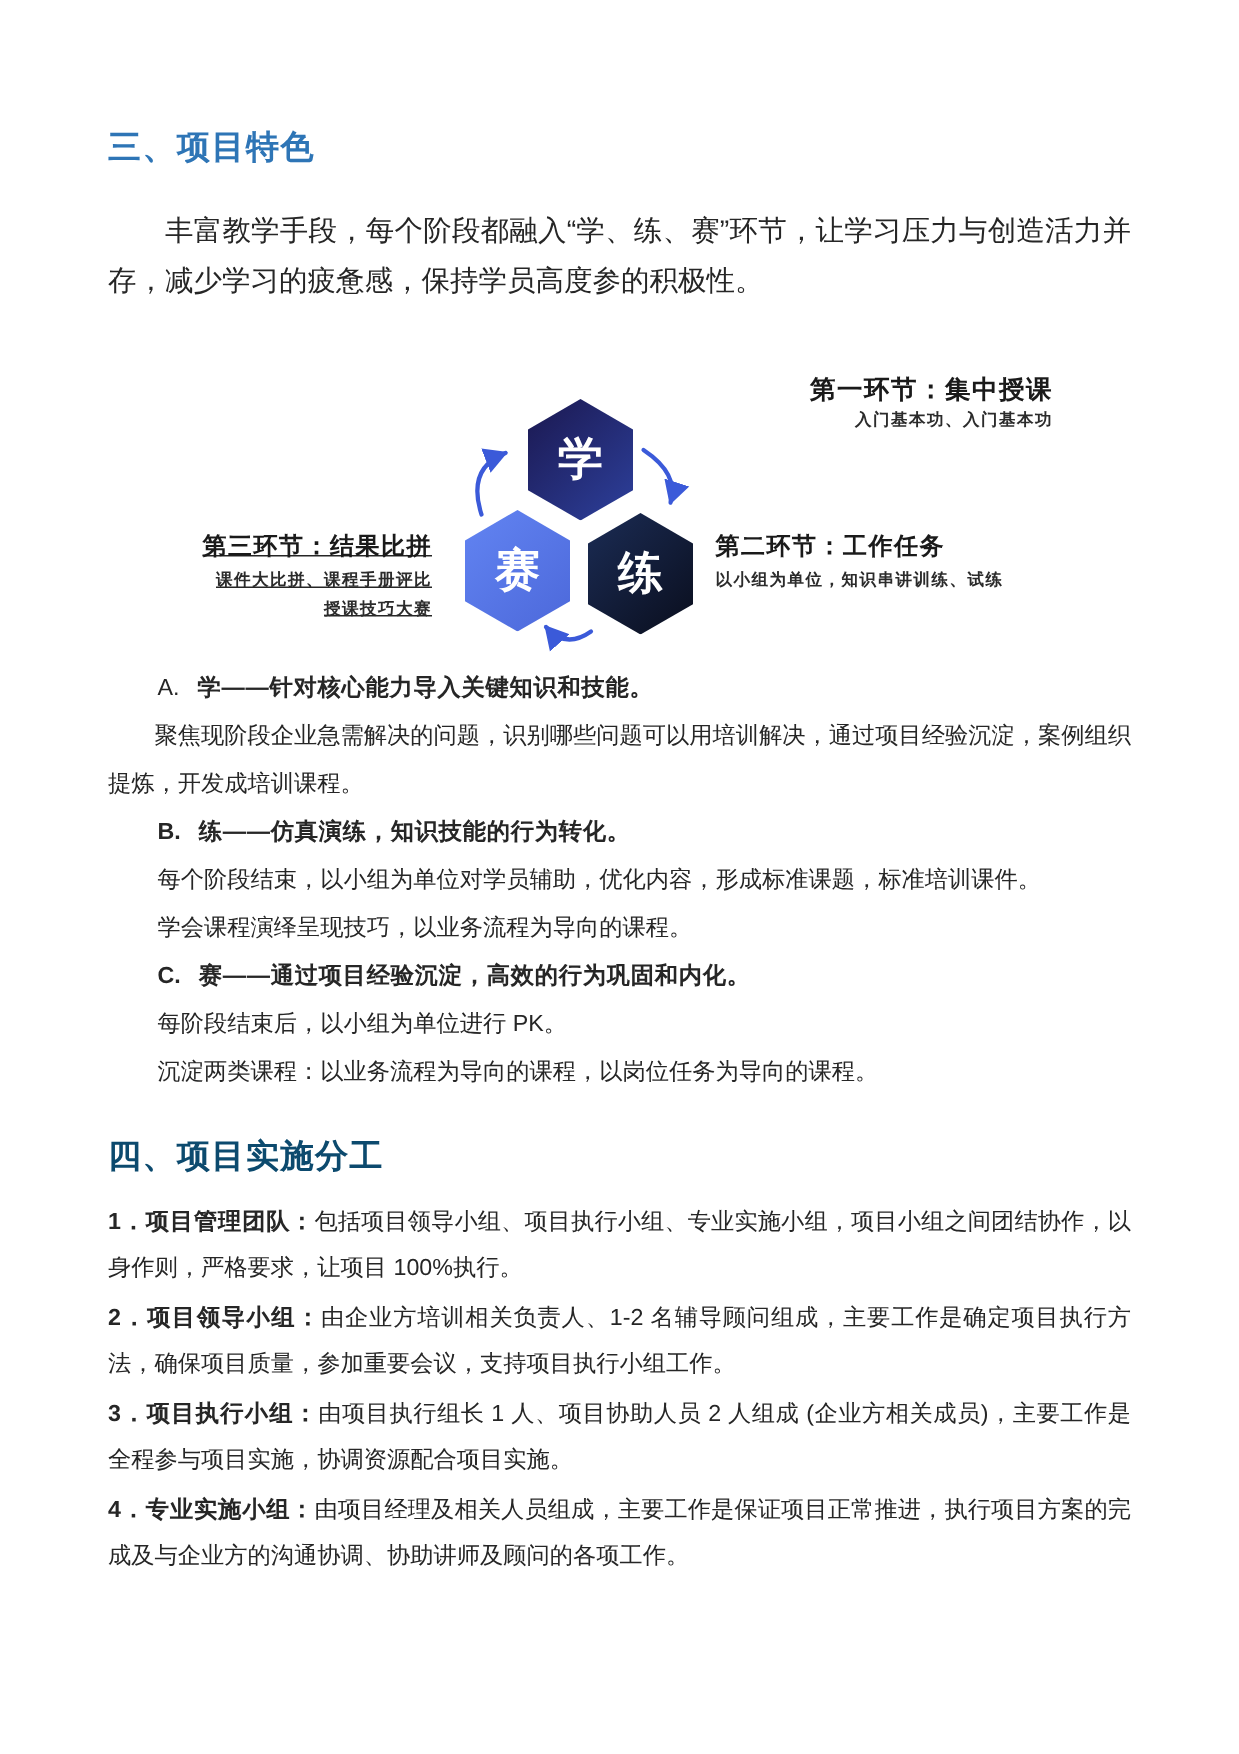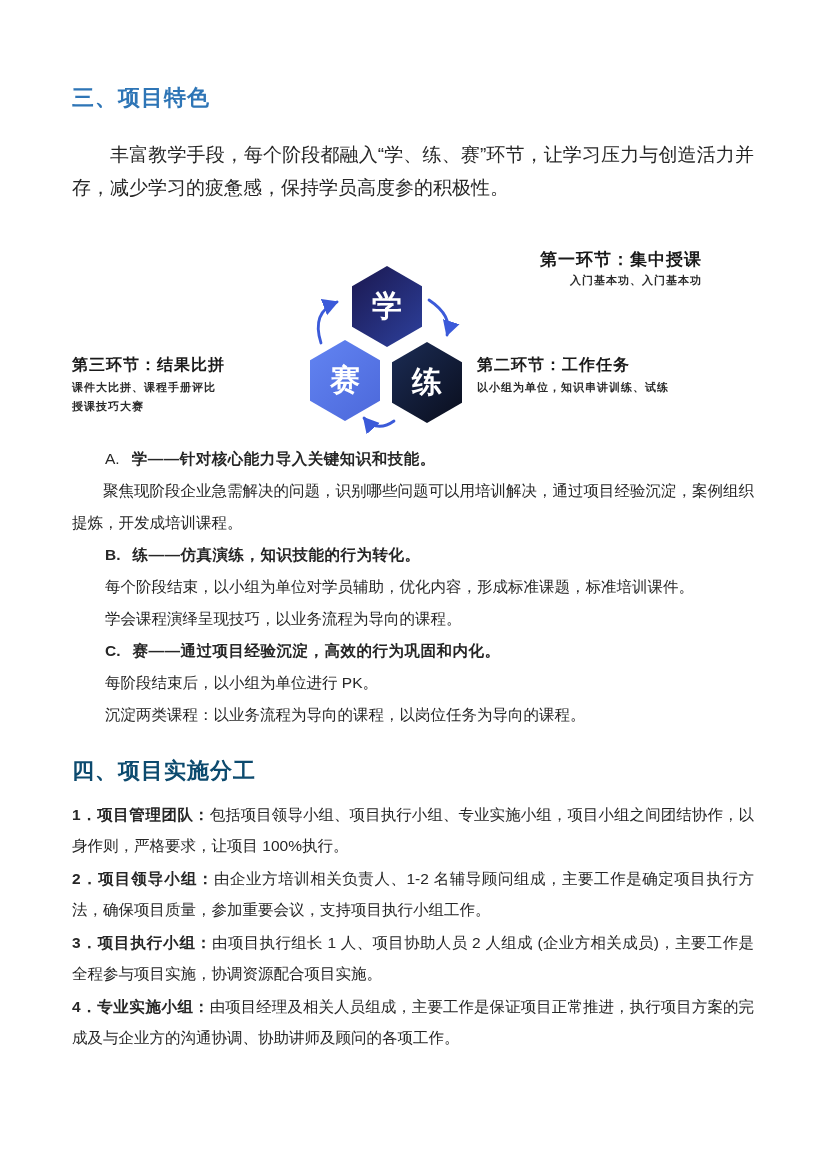--- a/index.html
+++ b/index.html
@@ -25,21 +25,21 @@
     text-align: justify; text-indent: 2em;
   }
 
   
   .diagram { position: relative; width: 682px; height: 236px; margin-top: 0; }
   .dg-top { position: absolute; left: 0; top: 20px; width: 630px; text-align: right; margin-top: 24px; }
   .dg-top-title { font-size: 17px; font-weight: bold; color: #1a1a1a; line-height: 24px; letter-spacing: 1px; }
   .dg-sub { font-size: 11px; font-weight: 600; color: #2b2b2b; line-height: 16px; letter-spacing: 1px; }
   .dg-top .dg-sub:first-of-type { margin-top: 4px; }
 
-  .dg-left { position: absolute; left: 0; top: 150px; width: 216px; text-align: left; }
+  .dg-left { position: absolute; left: 0; top: 150px; width: 216px; text-align: right; text-decoration: underline; }
   .dg-right { position: absolute; left: 405px; top: 150px; width: 272px; text-align: left; }
   .dg-side-title { font-size: 16px; font-weight: bold; color: #1a1a1a; line-height: 22px; letter-spacing: 1px; }
   .dg-side .dg-sub { margin-top: 3px; }
 
   .hex {
     position: absolute; width: 70px; height: 81px;
     clip-path: polygon(50% 0%, 100% 25%, 100% 75%, 50% 100%, 0% 75%, 0% 25%);
     display: flex; align-items: center; justify-content: center;
   }
   .hex span { color: #ffffff; font-size: 30px; font-weight: bold; }

